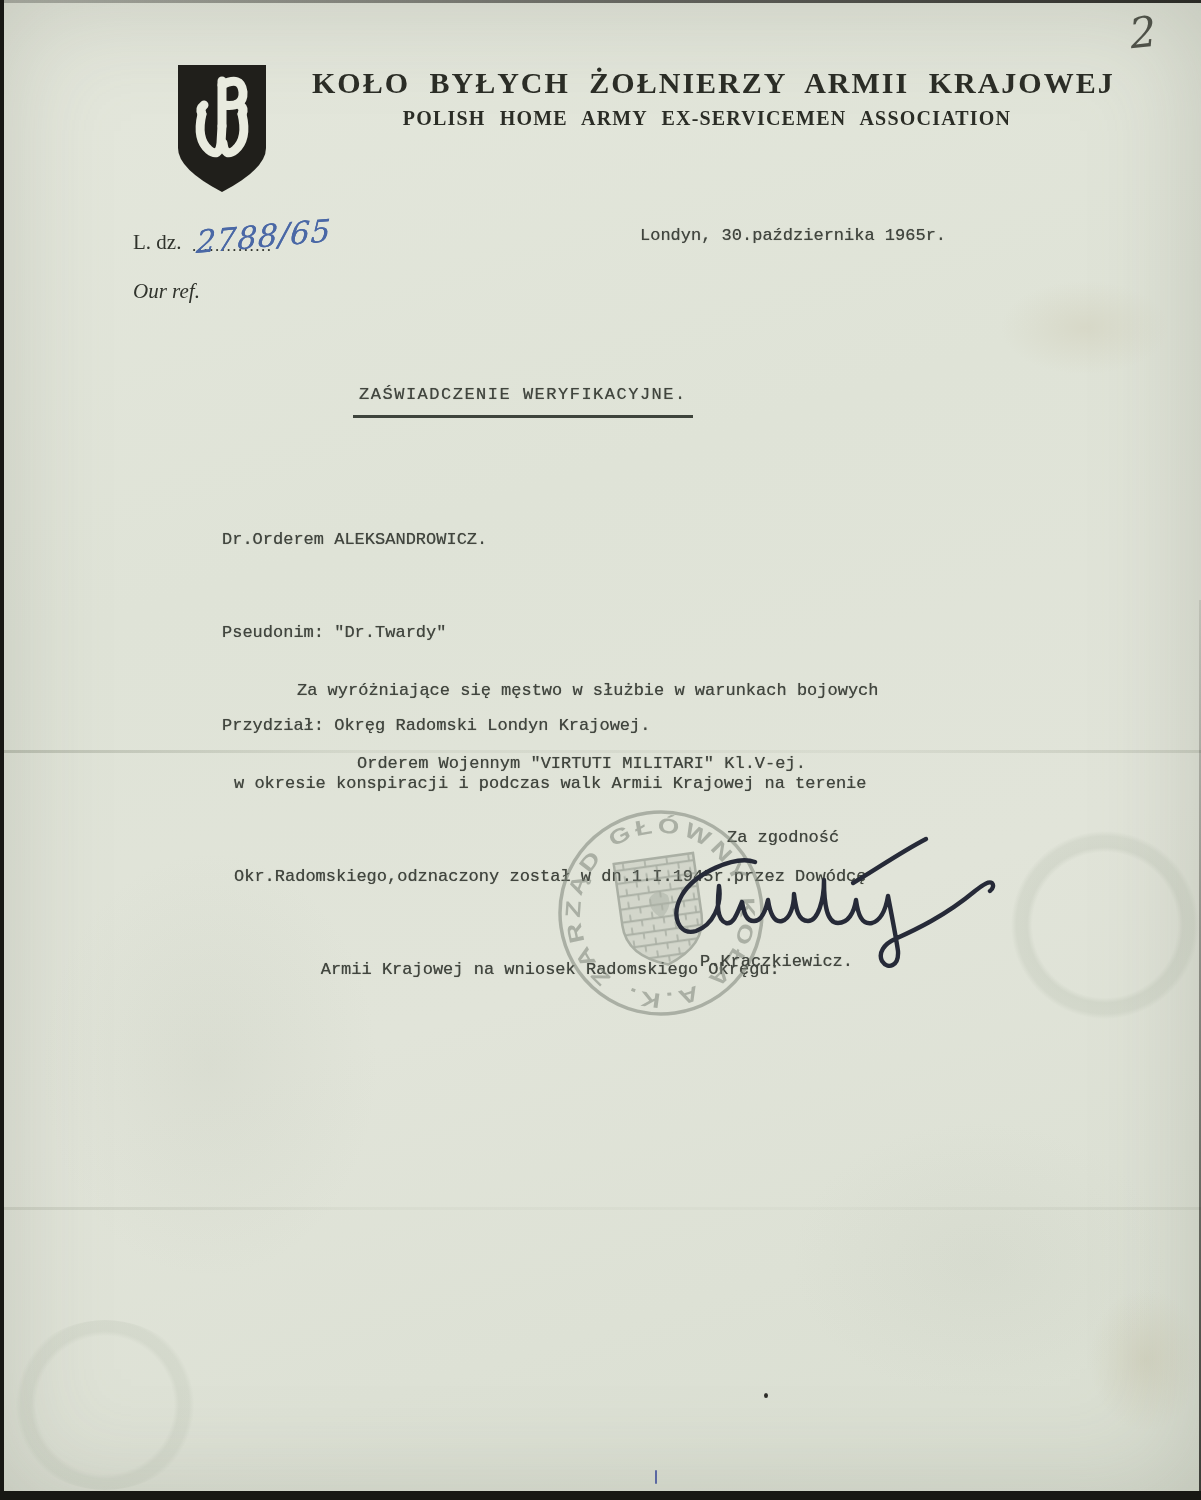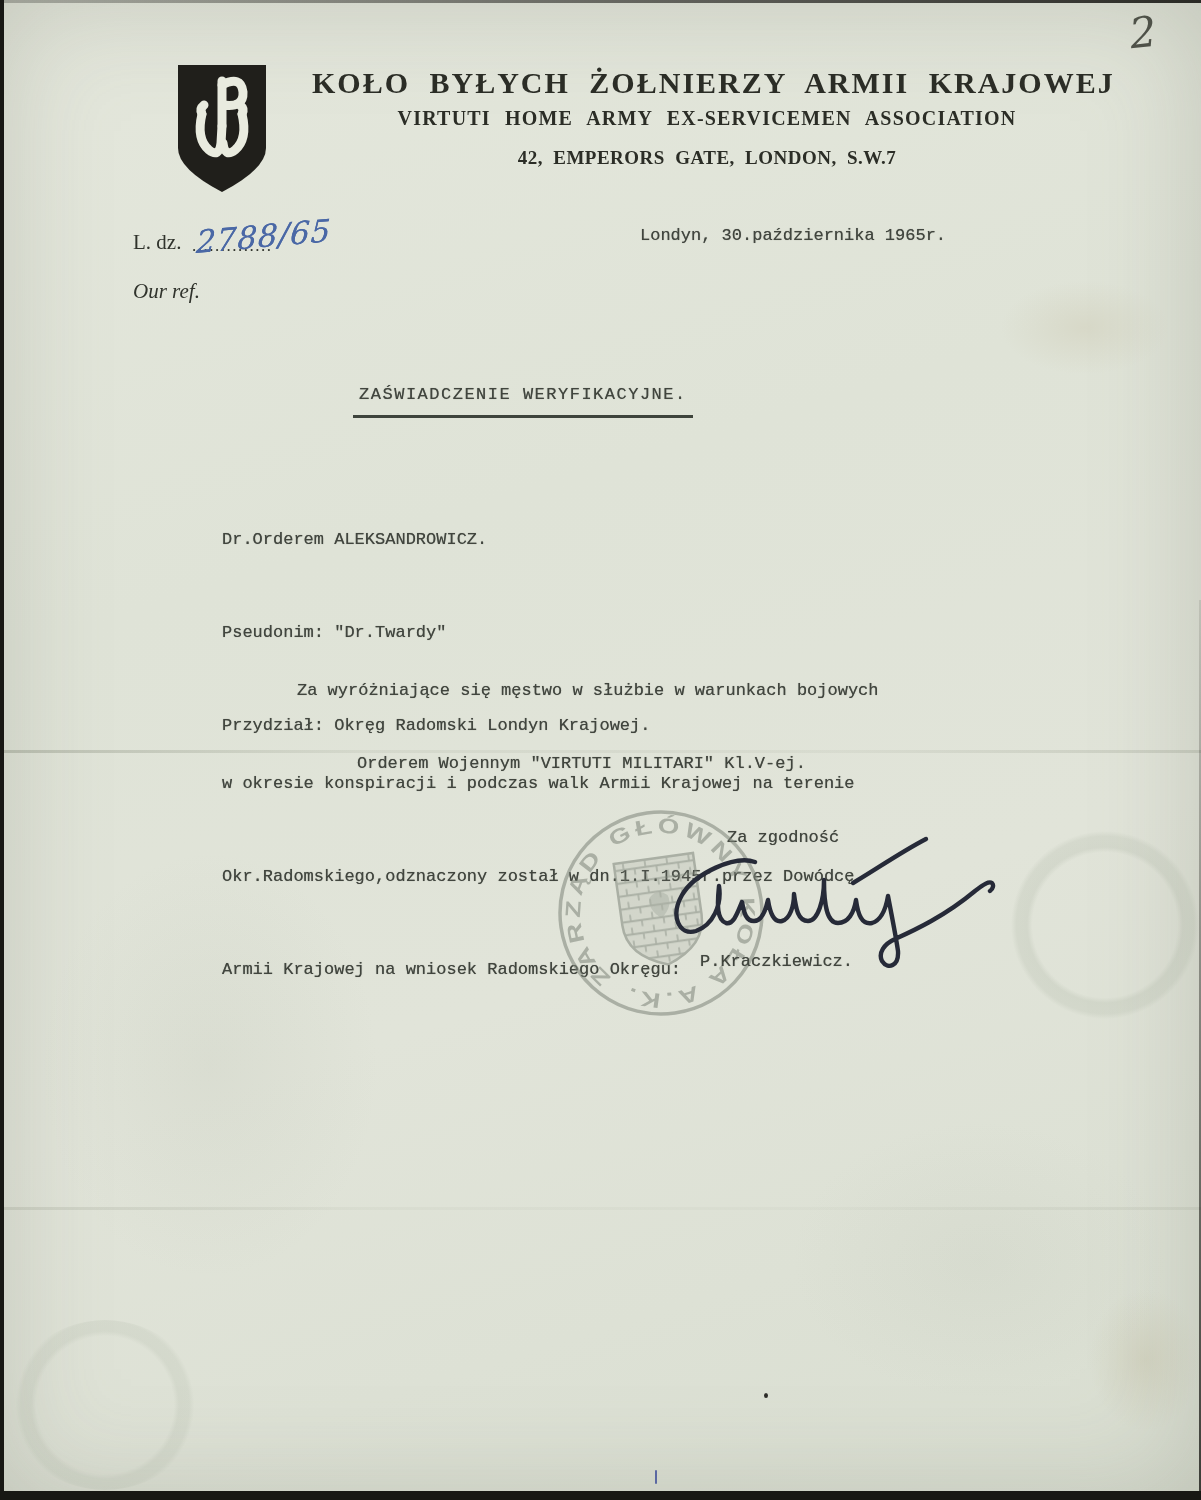--- a/index.html
+++ b/index.html
@@ -63,21 +63,21 @@
              text-shadow:0 0 .5px #4a68a6;}
   .ref-sub{position:absolute;left:133px;top:262px;font-family:"Liberation Serif","DejaVu Serif",serif;
            font-style:italic;font-size:21px;color:#30332c;margin-top:17px;}
   
   .tw{position:absolute;font-size:17px;line-height:31px;white-space:pre;
       text-shadow:0 0 .7px rgba(62,68,60,.75);}
   .dateline{left:640px;top:220px;}
   .doc-title{left:0;top:348px;width:1005px;text-align:center;}
   .doc-title span{display:inline-block;letter-spacing:1.5px;border-bottom:3px solid #3e443c;padding:0 6px 5px 6px;}
   .recipient{left:222px;top:462px;}
-  .body-par{left:222px;top:613px;}
+  .body-par{left:222px;top:613px;text-align:center;}
   .body-par .indent{padding-left:75px;}
   .award{left:357px;top:748px;}
   .certify{left:727px;top:822px;}
   .signer{left:700px;top:946px;}
   
   .stamp{position:absolute;left:548px;top:800px;width:226px;height:226px;opacity:.55;}
   .signature{position:absolute;left:645px;top:828px;width:430px;height:160px;}
 </style>
 </head>
 <body>
@@ -104,22 +104,21 @@
       <path d="M50,25 Q69,15 71,32 Q72,48 51,45"></path>
       <path d="M30,54 Q24,79 37,90 Q47,98 49,83 L50,66"></path>
       <path d="M70,54 Q76,79 63,90 Q53,98 51,83"></path>
       <path d="M30,54 Q27,49 32,45"></path>
       <path d="M70,54 Q73,49 68,45"></path>
     </g>
   </svg>
 
   <div class="header-block">
     <div class="org-pl">KOŁO BYŁYCH ŻOŁNIERZY ARMII KRAJOWEJ</div>
-    <div class="org-en">VIRTUTI HOME ARMY EX-SERVICEMEN ASSOCIATION</div>
-    <div class="org-addr">42, EMPERORS GATE, LONDON, S.W.7</div>
+    <div class="org-en">POLISH HOME ARMY EX-SERVICEMEN ASSOCIATION</div>
   </div>
 
   <div class="ref">L. dz.</div>
   <div class="ref-dots">..............</div>
   <div class="ref-value">2788/65</div>
   <div class="ref-sub">Our ref.</div>
 
   <div class="tw dateline">Londyn, 30.października 1965r.</div>
 
   <div class="tw doc-title">

